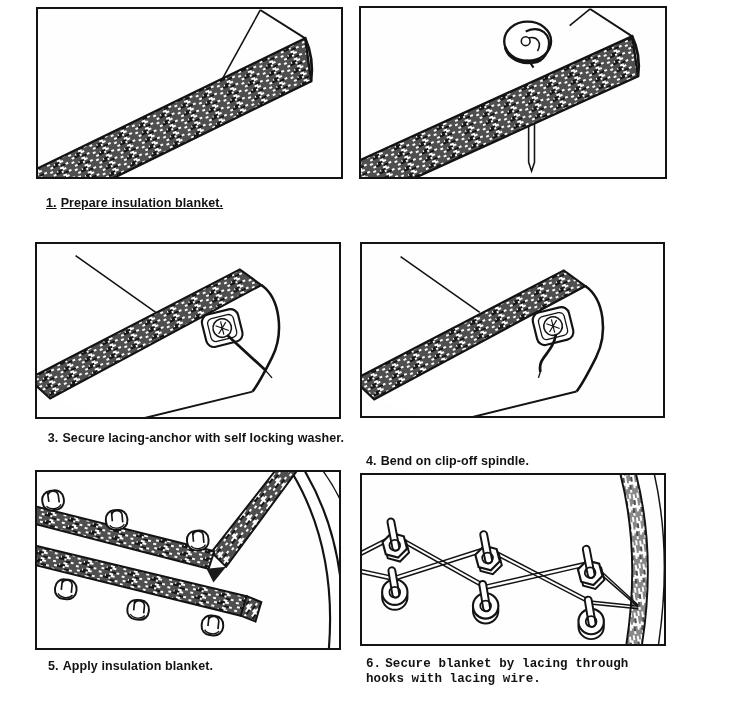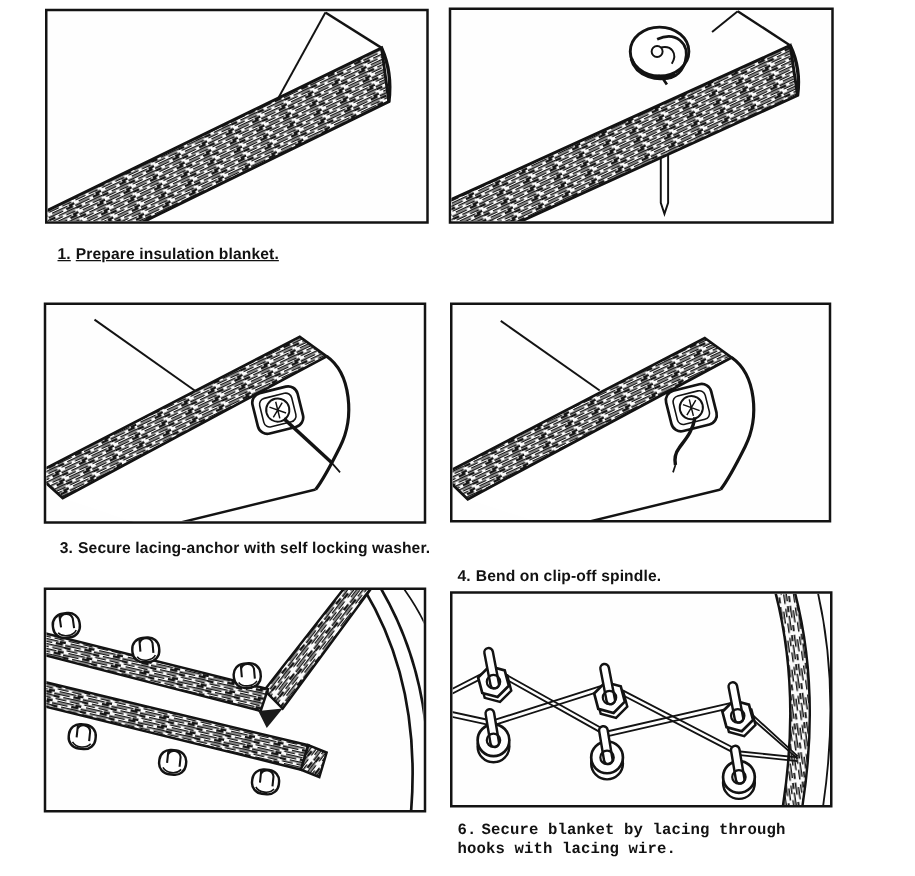--- a/index.html
+++ b/index.html
@@ -225,15 +225,16 @@
           <path d="M -3 -22 L 1 2" stroke="#fff" stroke-width="5" stroke-linecap="round"></path>
           <circle r="5.5" fill="none" stroke="#131313" stroke-width="1.8"></circle>
         </g>
       </g>
     </svg>
   </div>
 
   <div id="c1" class="caption"><span class="num">1.</span><span>Prepare insulation blanket.</span></div>
   <div id="c3" class="caption"><span class="num">3.</span><span>Secure lacing-anchor with self locking washer.</span></div>
   <div id="c4" class="caption"><span class="num">4.</span><span>Bend on clip-off spindle.</span></div>
+  <div id="c5" class="caption"><span class="num">5.</span><span>Apply insulation blanket.</span></div>
   <div id="c6" class="caption"><span class="num">6.</span><span>Secure blanket by lacing through hooks with lacing wire.</span></div>
 
 </div>
 
 </body></html>

